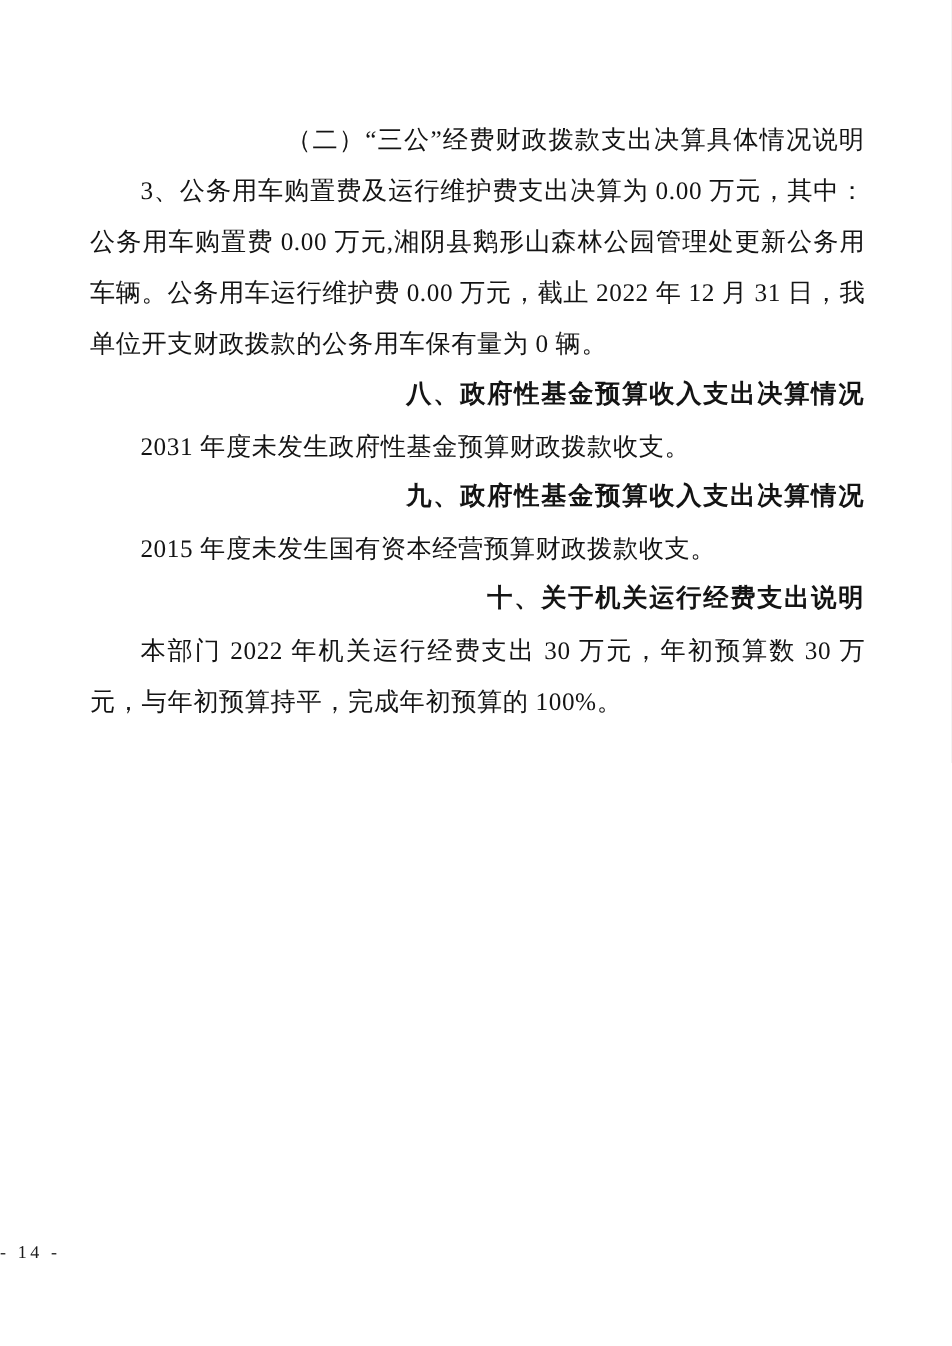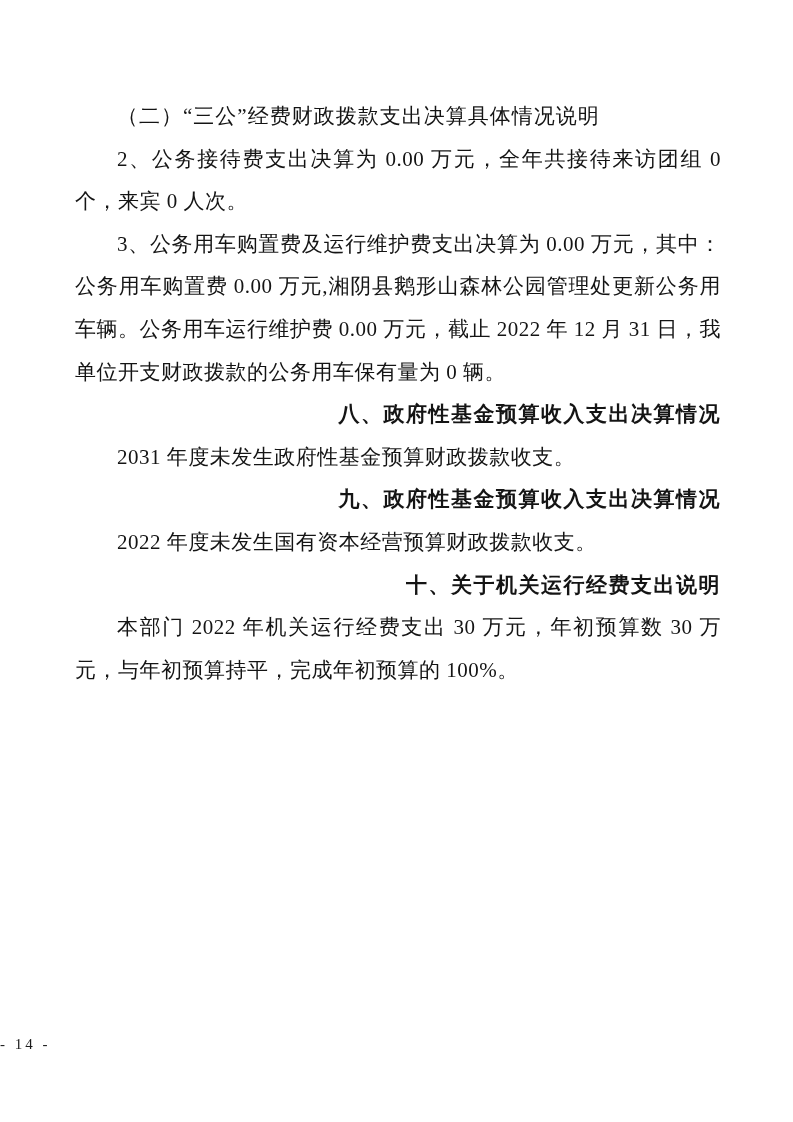--- a/index.html
+++ b/index.html
@@ -26,21 +26,21 @@
   .content p {
     margin: 0;
     font-size: 21px;
     line-height: 42.6px;
     text-indent: 2em;
     text-align: justify;
     letter-spacing: 0.5px;
     word-break: break-all;
   }
   p.sub-heading {
-    text-align: left;
+    text-align: right;
     letter-spacing: 1px;
   }
   p.heading-bold {
     font-weight: bold;
     font-family: "Liberation Sans", "DejaVu Sans", sans-serif;
     text-align: right;
     letter-spacing: 1.5px;
   }
   .footer {
     position: absolute;
@@ -52,24 +52,23 @@
     letter-spacing: 3px;
     font-family: "Liberation Serif", "DejaVu Serif", serif;
   }
 </style>
 </head>
 <body>
 
 <div class="page">
   <div class="content">
     <p class="sub-heading">（二）“三公”经费财政拨款支出决算具体情况说明</p>
-    <p class="body-para">2、公务接待费支出决算为 0.00 万元，全年共接待来访团组 0 个，来宾 0 人次。</p>
     <p class="body-para">3、公务用车购置费及运行维护费支出决算为 0.00 万元，其中：公务用车购置费 0.00 万元,湘阴县鹅形山森林公园管理处更新公务用车辆。公务用车运行维护费 0.00 万元，截止 2022 年 12 月 31 日，我单位开支财政拨款的公务用车保有量为 0 辆。</p>
     <p class="heading-bold">八、政府性基金预算收入支出决算情况</p>
     <p class="body-para">2031 年度未发生政府性基金预算财政拨款收支。</p>
     <p class="heading-bold">九、政府性基金预算收入支出决算情况</p>
-    <p class="body-para">2022 年度未发生国有资本经营预算财政拨款收支。</p>
+    <p class="body-para">2015 年度未发生国有资本经营预算财政拨款收支。</p>
     <p class="heading-bold">十、关于机关运行经费支出说明</p>
     <p class="body-para">本部门 2022 年机关运行经费支出 30 万元，年初预算数 30 万元，与年初预算持平，完成年初预算的 100%。</p>
   </div>
 
   <div class="footer">- 14 -</div>
 </div>
 
 </body></html>

